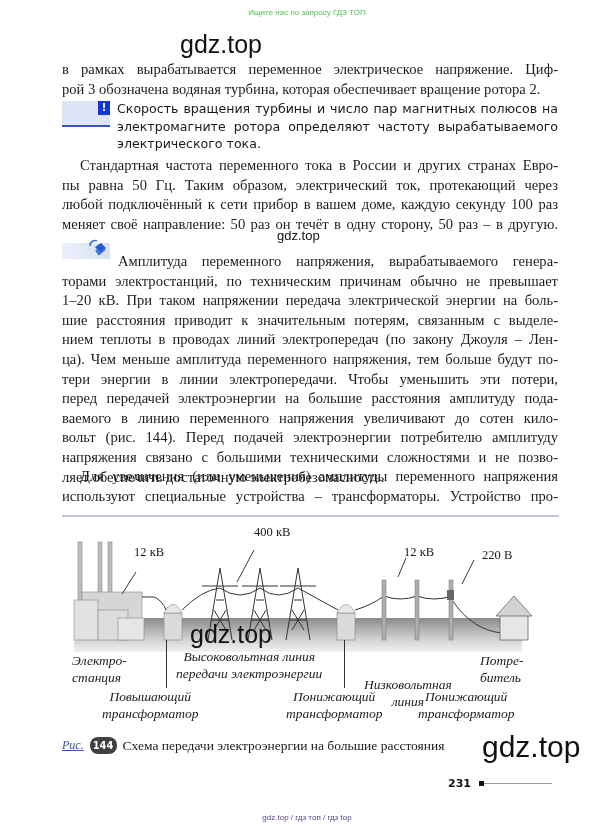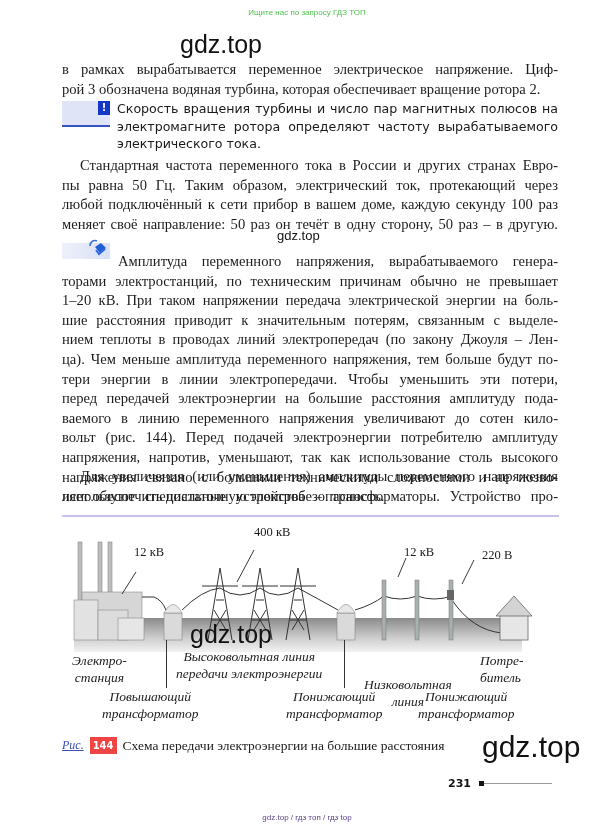--- a/index.html
+++ b/index.html
@@ -22,21 +22,21 @@
   .note-marker { left: 62px; top: 101px; width: 48px; height: 26px; background: #dfe4f6; border-bottom: 2px solid #3852c8; }
   .note-marker .badge { position: absolute; right: 0; top: 0; width: 12px; height: 14px; background: #1537c9; color: #fff; font-family: "DejaVu Sans", sans-serif; font-size: 10px; font-weight: bold; text-align: center; line-height: 14px; }
   .ext-marker { left: 62px; top: 243px; width: 48px; height: 16px; background: linear-gradient(to right, #eef1fb, #d9e0f5); }
   .ext-icon { left: 87px; top: 238px; width: 20px; height: 20px; }
   .figure { left: 62px; top: 515px; width: 497px; height: 234px; border-top: 2px solid #c8c3e6; }
   .ground { left: 74px; top: 618px; width: 448px; height: 34px; background: linear-gradient(to bottom, #8b8b8b, #cfcfcf 60%, #f2f2f2); }
   .fig-label { font-family: "Liberation Serif", serif; font-size: 12.5px; color: #1a1a1a; white-space: nowrap; }
   .fig-cap { font-family: "Liberation Serif", serif; font-style: italic; font-size: 13.5px; line-height: 17px; color: #222; text-align: center; white-space: nowrap; }
   .fig-num-row { left: 62px; top: 737px; display: flex; align-items: center; gap: 6px; }
   .ris { font-family: "Liberation Serif", serif; font-style: italic; font-size: 12px; color: #3a50b8; text-decoration: underline; }
-  .num-badge { background: #ef4444; color: #fff; font-family: "DejaVu Sans", sans-serif; font-weight: bold; font-size: 10px; padding: 3px 3px; }
+  .num-badge { background: #404040; color: #fff; font-family: "DejaVu Sans", sans-serif; font-weight: bold; font-size: 10px; padding: 3px 3px; border-radius: 8px; }
   .fig-title { font-family: "Liberation Serif", serif; font-size: 13.5px; color: #222; }
   .page-num { left: 448px; top: 777px; display: flex; align-items: center; font-family: "DejaVu Sans", sans-serif; font-weight: bold; font-size: 11px; color: #111; }
   .page-num .sq { width: 5px; height: 5px; background: #111; margin-left: 8px; }
   .page-num .rule { width: 68px; height: 1px; background: #999; }
   .footer { left: 0; width: 614px; top: 813px; text-align: center; font-family: "Liberation Sans", sans-serif; font-size: 8px; color: #5a3e8c; }
   svg { display: block; }
 </style>
 </head>
 <body>
 
@@ -79,21 +79,20 @@
   <span class="line" style="padding-left:56px;">Амплитуда переменного напряжения, вырабатываемого генера-</span>
   <span class="line">торами электростанций, по техническим причинам обычно не превышает</span>
   <span class="line">1–20 кВ. При таком напряжении передача электрической энергии на боль-</span>
   <span class="line">шие расстояния приводит к значительным потерям, связанным с выделе-</span>
   <span class="line">нием теплоты в проводах линий электропередач (по закону Джоуля – Лен-</span>
   <span class="line">ца). Чем меньше амплитуда переменного напряжения, тем больше будут по-</span>
   <span class="line">тери энергии в линии электропередачи. Чтобы уменьшить эти потери,</span>
   <span class="line">перед передачей электроэнергии на большие расстояния амплитуду пода-</span>
   <span class="line">ваемого в линию переменного напряжения увеличивают до сотен кило-</span>
   <span class="line">вольт (рис. 144). Перед подачей электроэнергии потребителю амплитуду</span>
-  <span class="line">напряжения, напротив, уменьшают, так как использование столь высокого</span>
   <span class="line">напряжения связано с большими техническими сложностями и не позво-</span>
   <span class="line last">ляет обеспечить достаточную электробезопасность.</span>
 </div>
 
 <div class="abs para" style="top:467px;">
   <span class="line indent">Для увеличения (или уменьшения) амплитуды переменного напряжения</span>
   <span class="line">используют специальные устройства – трансформаторы. Устройство про-</span>
 </div>
 
 <div class="abs figure"></div>
@@ -145,21 +144,21 @@
 <div class="abs fig-label" style="left:134px; top:545px;">12 кВ</div>
 <div class="abs fig-label" style="left:254px; top:525px;">400 кВ</div>
 <div class="abs fig-label" style="left:404px; top:545px;">12 кВ</div>
 <div class="abs fig-label" style="left:482px; top:548px;">220 В</div>
 
 <div class="abs wm wm-3">gdz.top</div>
 
 <div class="abs" style="left:166px; top:640px; width:1px; height:48px; background:#333;"></div>
 <div class="abs" style="left:344px; top:640px; width:1px; height:48px; background:#333;"></div>
 
-<div class="abs fig-cap" style="left:72px; top:652px; text-align:center;">
+<div class="abs fig-cap" style="left:72px; top:652px; text-align:left;">
   <div>Электро-</div>
   <div>станция</div>
 </div>
 <div class="abs fig-cap" style="left:176px; top:648px;">
   <div>Высоковольтная линия</div>
   <div>передачи электроэнергии</div>
 </div>
 <div class="abs fig-cap" style="left:102px; top:688px;">
   <div>Повышающий</div>
   <div>трансформатор</div>

